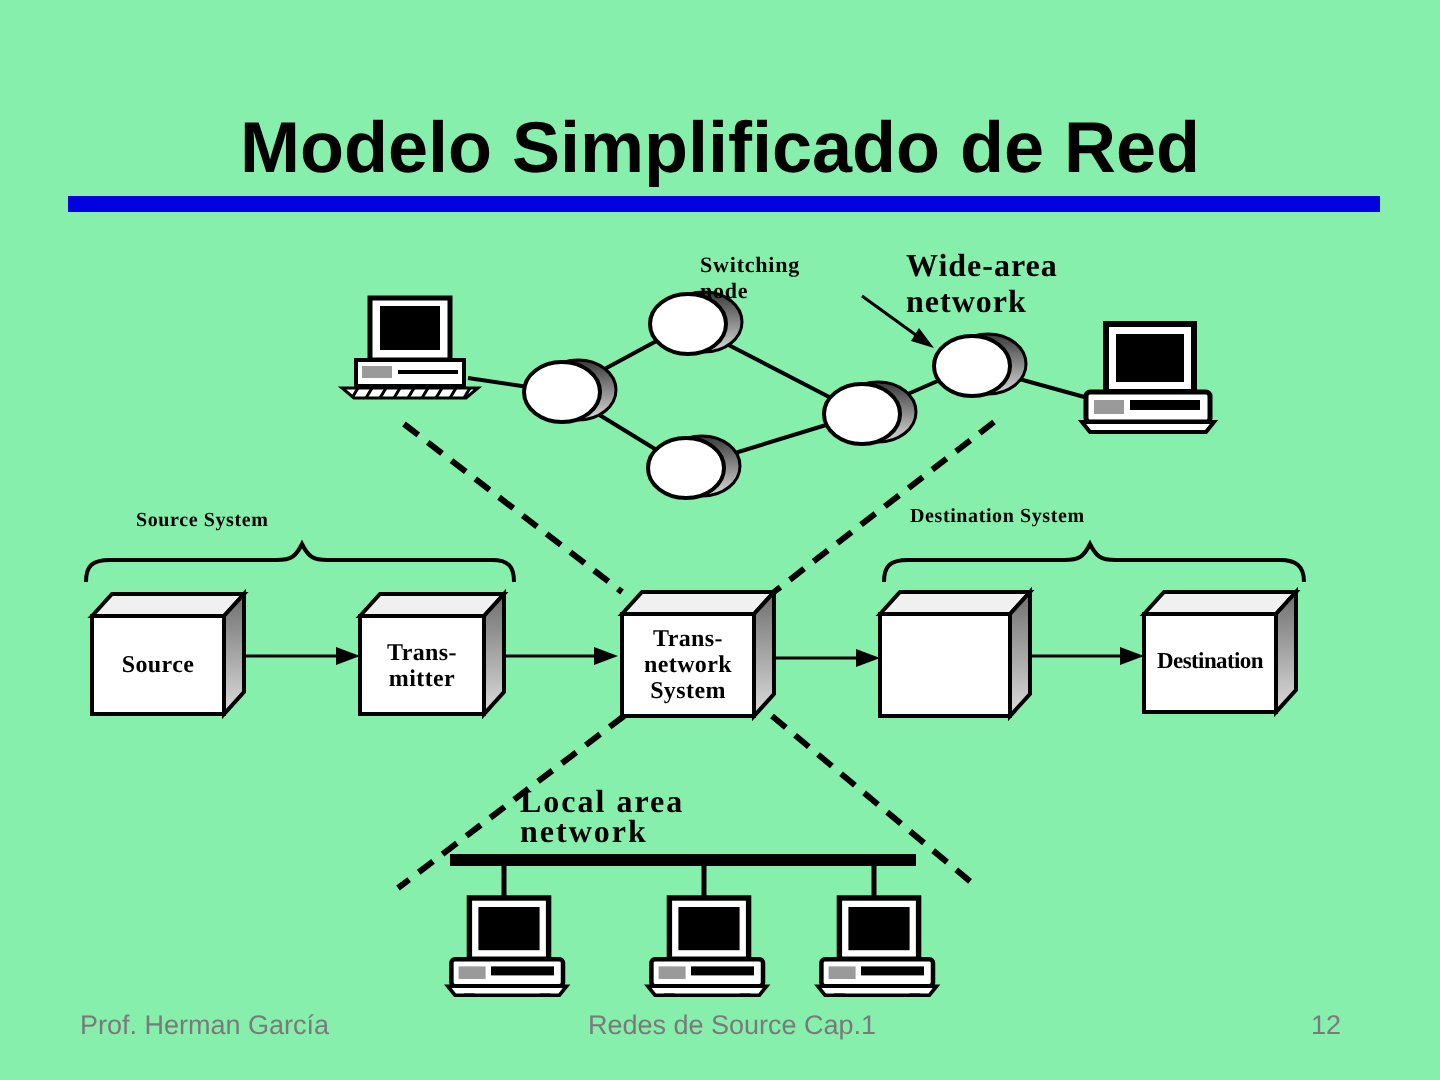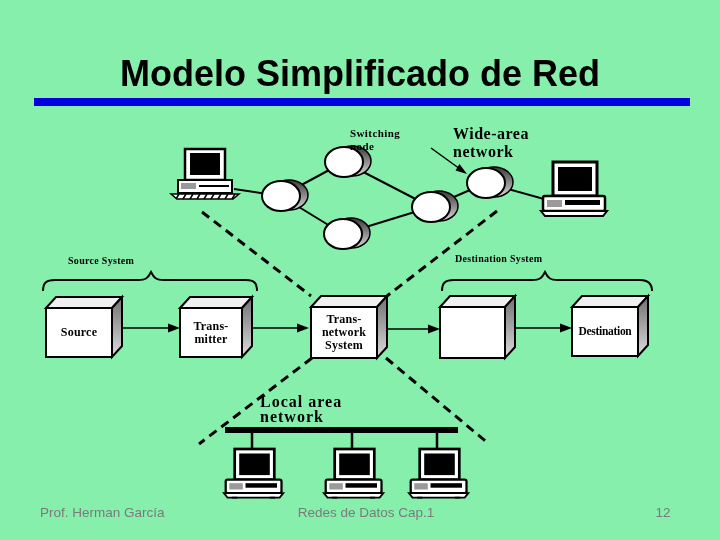--- a/index.html
+++ b/index.html
@@ -197,16 +197,16 @@
   <div class="boxlbl tight" style="left:572px;top:307px;width:66px;height:49px;">
     <div>Destination</div>
   </div>
 
   <div class="lbl lbl-lan" style="left:260px;top:394px;width:140px;">
     <div>Local area</div>
     <div>network</div>
   </div>
 
   <div class="footer-item" style="left:40px;">Prof. Herman García</div>
-  <div class="footer-item" style="left:266px;width:200px;text-align:center;">Redes de Datos Cap.1</div>
+  <div class="footer-item" style="left:266px;width:200px;text-align:center;">Redes de Source Cap.1</div>
   <div class="footer-item" style="left:645px;width:36px;text-align:center;">12</div>
 
 </div>
 
 </body></html>

